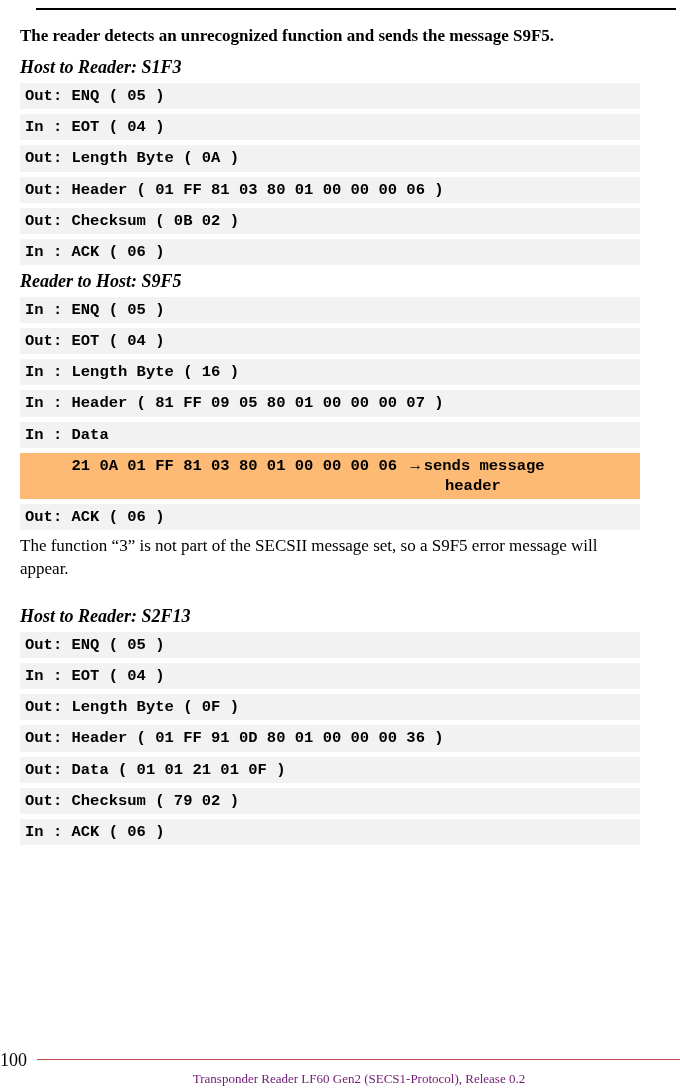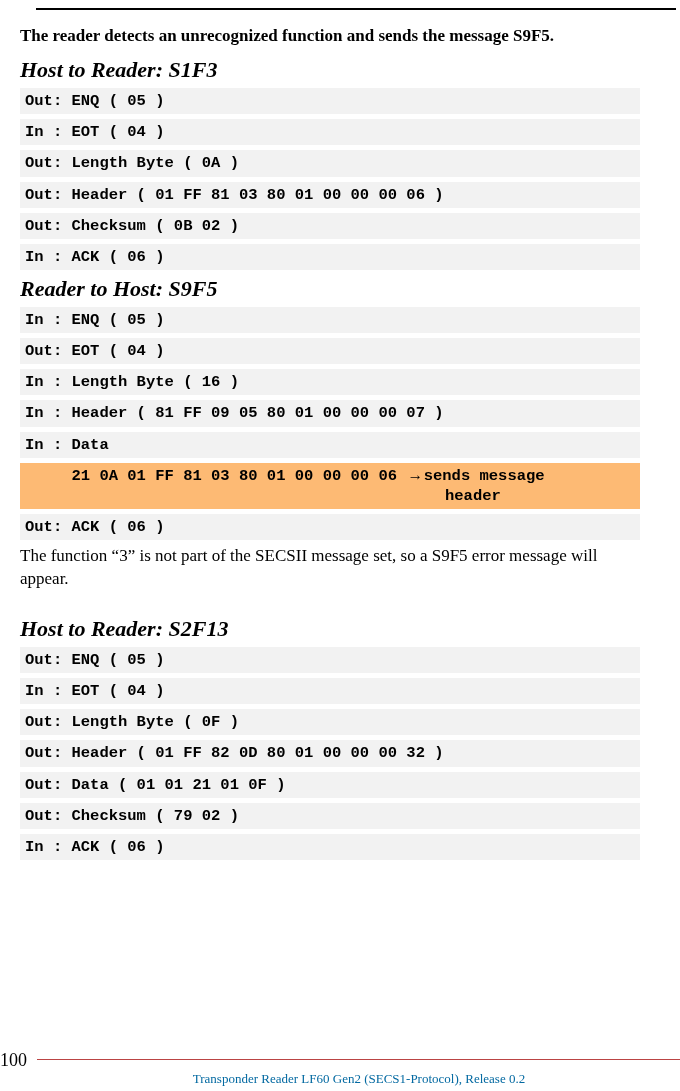--- a/index.html
+++ b/index.html
@@ -28,21 +28,21 @@
       font-family: Georgia, 'Times New Roman', serif;
       font-weight: bold;
       font-size: 17px;
       line-height: 1.3;
       margin-bottom: 10px;
     }
     .subheading-italic {
       font-family: Georgia, 'Times New Roman', serif;
       font-weight: bold;
       font-style: italic;
-      font-size: 22px;
+      font-size: 18px;
       margin-bottom: 5px;
       margin-top: 6px;
     }
     .code-block {
       background: #f2f2f2;
       font-family: Liberation Mono, monospace;
       font-weight: bold;
       font-size: 15.5px;
       line-height: 1.3;
       padding: 3px 5px;
@@ -109,21 +109,21 @@
       display: flex;
       flex-direction: column;
     }
     .footer-hr {
       border-top: 1px solid #b44;
       margin-bottom: 2px;
     }
     .footer-text {
       font-family: Georgia, 'Times New Roman', serif;
       font-size: 13px;
-      color: #0369a1;
+      color: #701a75;
       text-align: center;
       flex: 1;
     }
   </style>
 </head>
 <body>
 
 <div class="top-rule"></div>
 
 <div class="content">
@@ -159,21 +159,21 @@
   <div class="code-block">Out: ACK ( 06 )</div>
 
   <div class="body-text">The function “3” is not part of the SECSII message set, so a S9F5 error message will appear.</div>
 
 
   <div class="subheading-italic">Host to Reader: S2F13</div>
 
   <div class="code-block">Out: ENQ ( 05 )</div>
   <div class="code-block">In : EOT ( 04 )</div>
   <div class="code-block">Out: Length Byte ( 0F )</div>
-  <div class="code-block">Out: Header ( 01 FF 82 0D 80 01 00 00 00 32 )</div>
+  <div class="code-block">Out: Header ( 01 FF 91 0D 80 01 00 00 00 36 )</div>
   <div class="code-block">Out: Data ( 01 01 21 01 0F )</div>
   <div class="code-block">Out: Checksum ( 79 02 )</div>
   <div class="code-block">In : ACK ( 06 )</div>
 
 </div>
 
 <div class="footer">
   <div class="footer-line">
     <span class="page-num">100</span>
     <div class="footer-rule-wrap">

